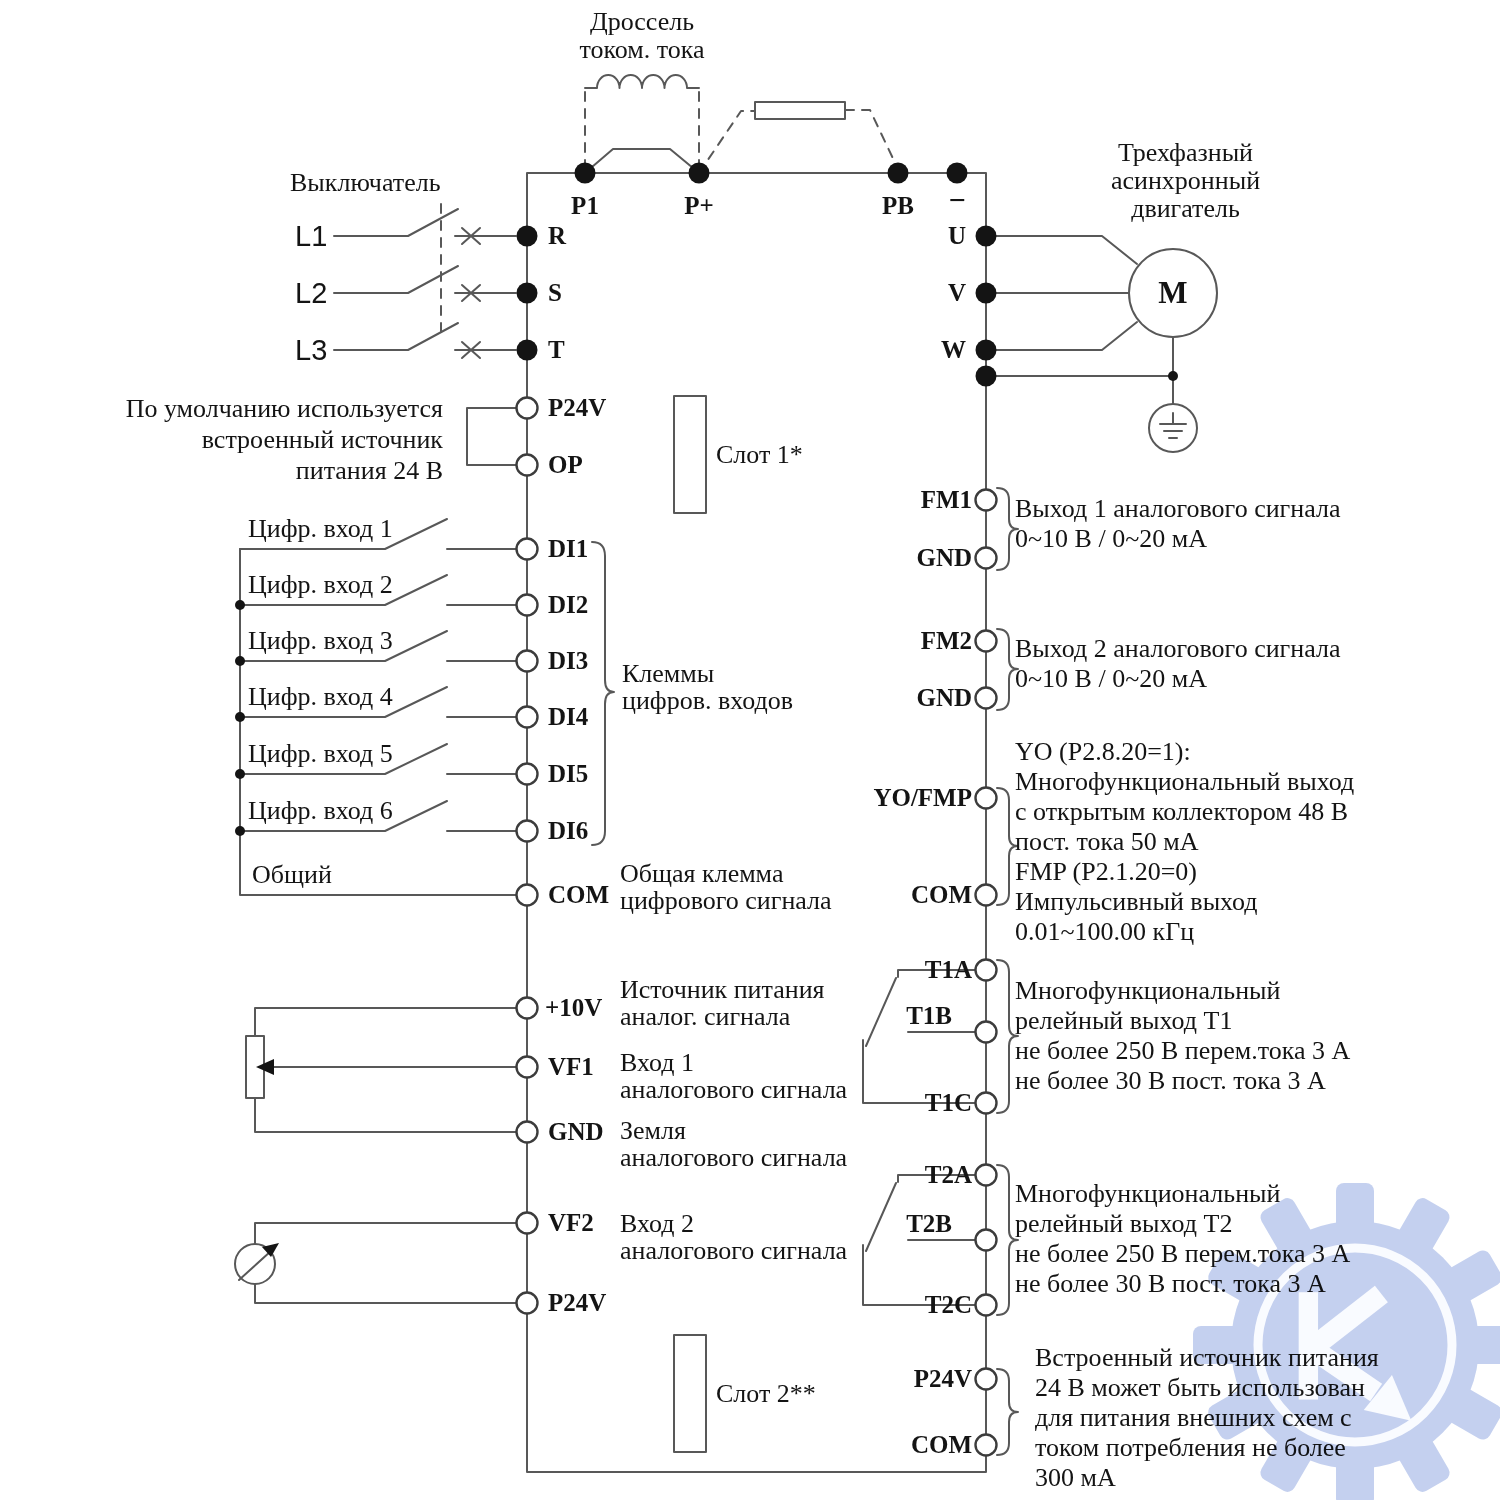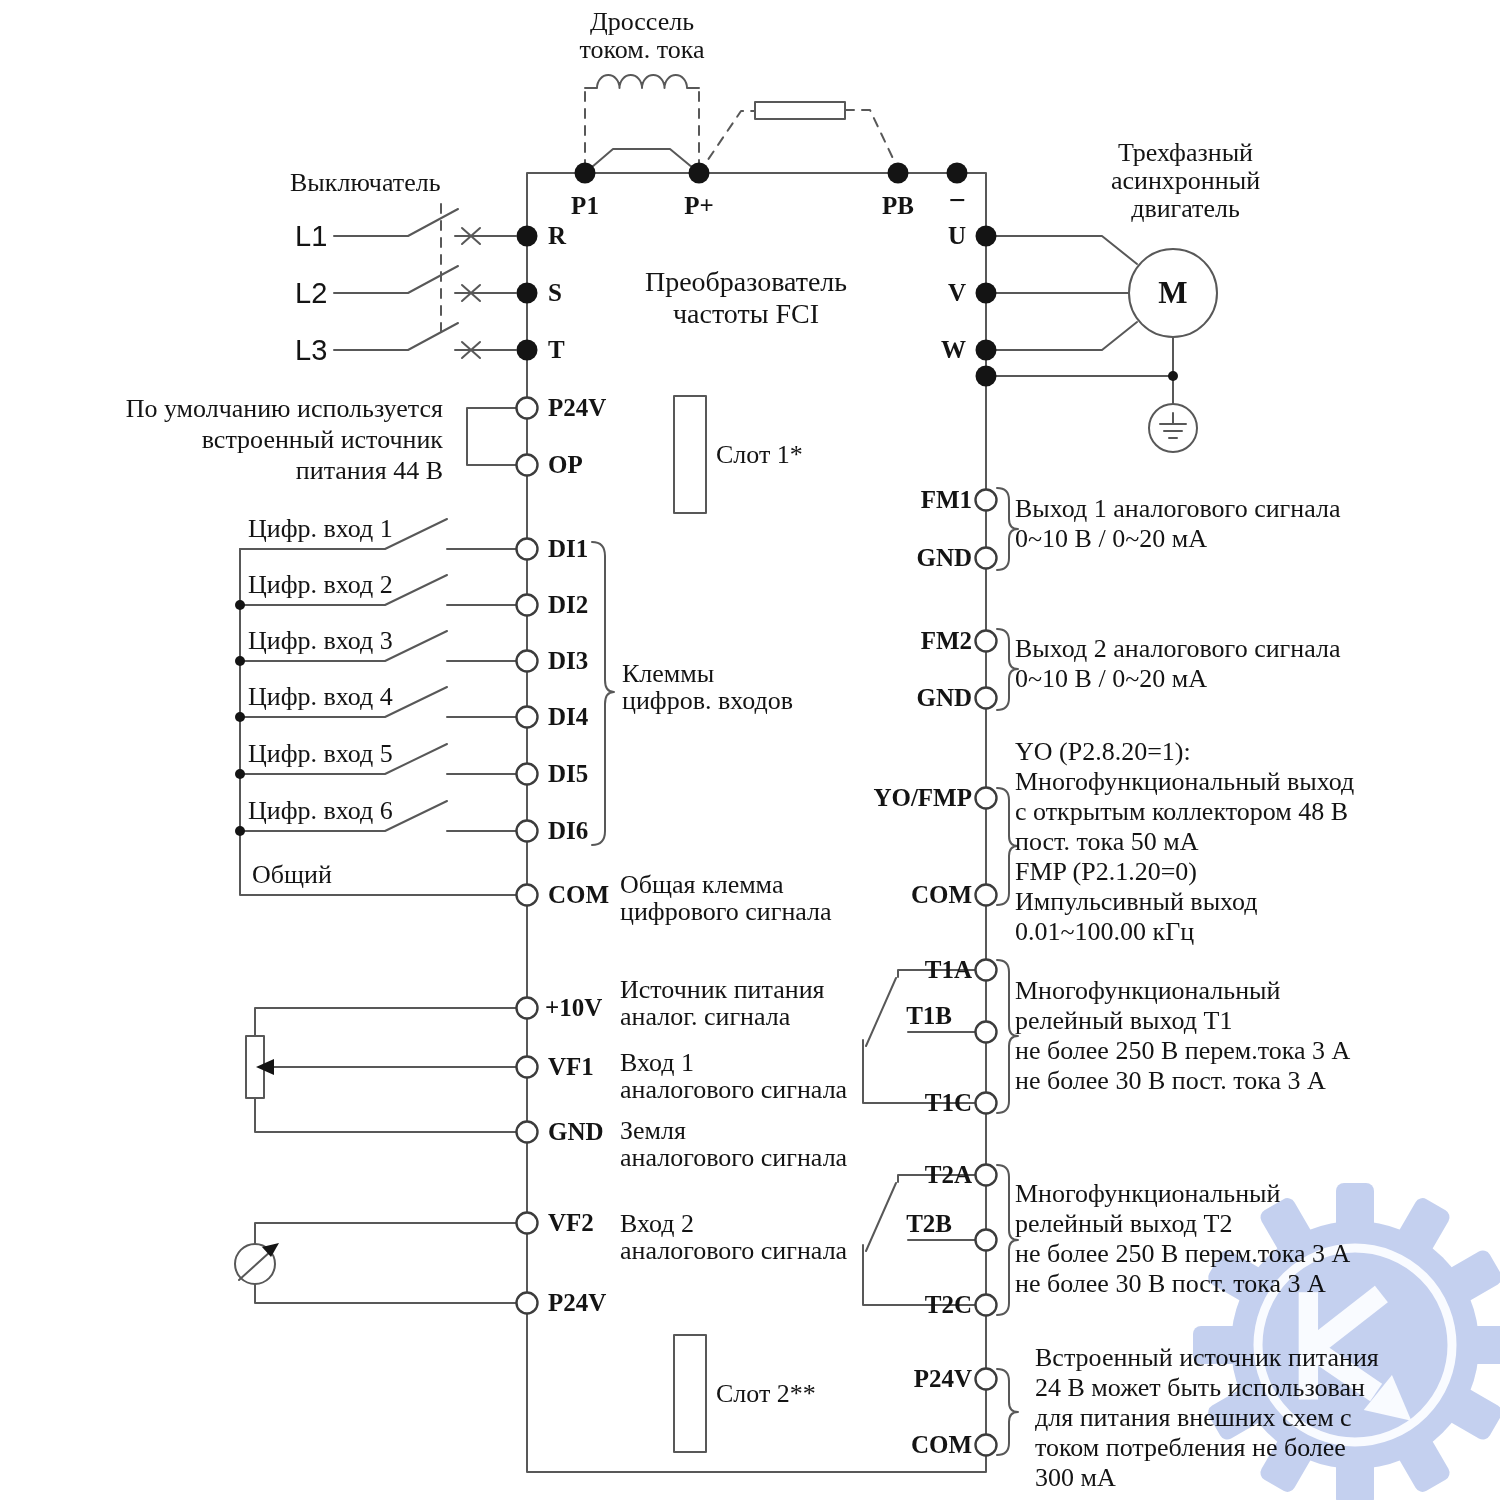--- a/index.html
+++ b/index.html
@@ -189,42 +189,40 @@
 <div class="lbl term rt" style="left:792px;top:879px;">COM</div>
 <div class="lbl term rt" style="left:792px;top:954px;">T1A</div>
 <div class="lbl term rt" style="left:772px;top:1000px;">T1B</div>
 <div class="lbl term rt" style="left:792px;top:1087px;">T1C</div>
 <div class="lbl term rt" style="left:792px;top:1159px;">T2A</div>
 <div class="lbl term rt" style="left:772px;top:1208px;">T2B</div>
 <div class="lbl term rt" style="left:792px;top:1289px;">T2C</div>
 <div class="lbl term rt" style="left:792px;top:1363px;">P24V</div>
 <div class="lbl term rt" style="left:792px;top:1429px;">COM</div>
 
-<div class="lbl ctr" style="left:596px;top:266px;width:300px;font-size:28px;line-height:32px;">Преобразователь
-частоты FCI</div>
 <div class="lbl ctr sw" style="left:1058px;top:139px;width:255px;">Трехфазный
 асинхронный
 двигатель</div>
 <div class="lbl ctr" style="left:1148px;top:275px;width:50px;font-size:31px;font-weight:bold;">M</div>
 
 <div class="lbl sw" style="left:103px;top:393px;width:340px;text-align:right;line-height:31px;">По умолчанию используется
 встроенный источник
-питания 44 В</div>
+питания 24 В</div>
 
 <div class="lbl sw" style="left:248px;top:515px;">Цифр. вход 1</div>
 <div class="lbl sw" style="left:248px;top:571px;">Цифр. вход 2</div>
 <div class="lbl sw" style="left:248px;top:627px;">Цифр. вход 3</div>
 <div class="lbl sw" style="left:248px;top:683px;">Цифр. вход 4</div>
 <div class="lbl sw" style="left:248px;top:740px;">Цифр. вход 5</div>
 <div class="lbl sw" style="left:248px;top:797px;">Цифр. вход 6</div>
 <div class="lbl sw" style="left:252px;top:861px;">Общий</div>
 
 <div class="lbl mid" style="left:622px;top:660px;">Клеммы
 цифров. входов</div>
-<div class="lbl mid" style="left:620px;top:860px;margin-top:11px;">Общая клемма
+<div class="lbl mid" style="left:620px;top:860px;">Общая клемма
 цифрового сигнала</div>
 <div class="lbl mid" style="left:620px;top:976px;">Источник питания
 аналог. сигнала</div>
 <div class="lbl mid" style="left:620px;top:1049px;">Вход 1
 аналогового сигнала</div>
 <div class="lbl mid" style="left:620px;top:1117px;">Земля
 аналогового сигнала</div>
 <div class="lbl mid" style="left:620px;top:1210px;">Вход 2
 аналогового сигнала</div>
 <div class="lbl mid" style="left:716px;top:441px;">Слот 1*</div>

